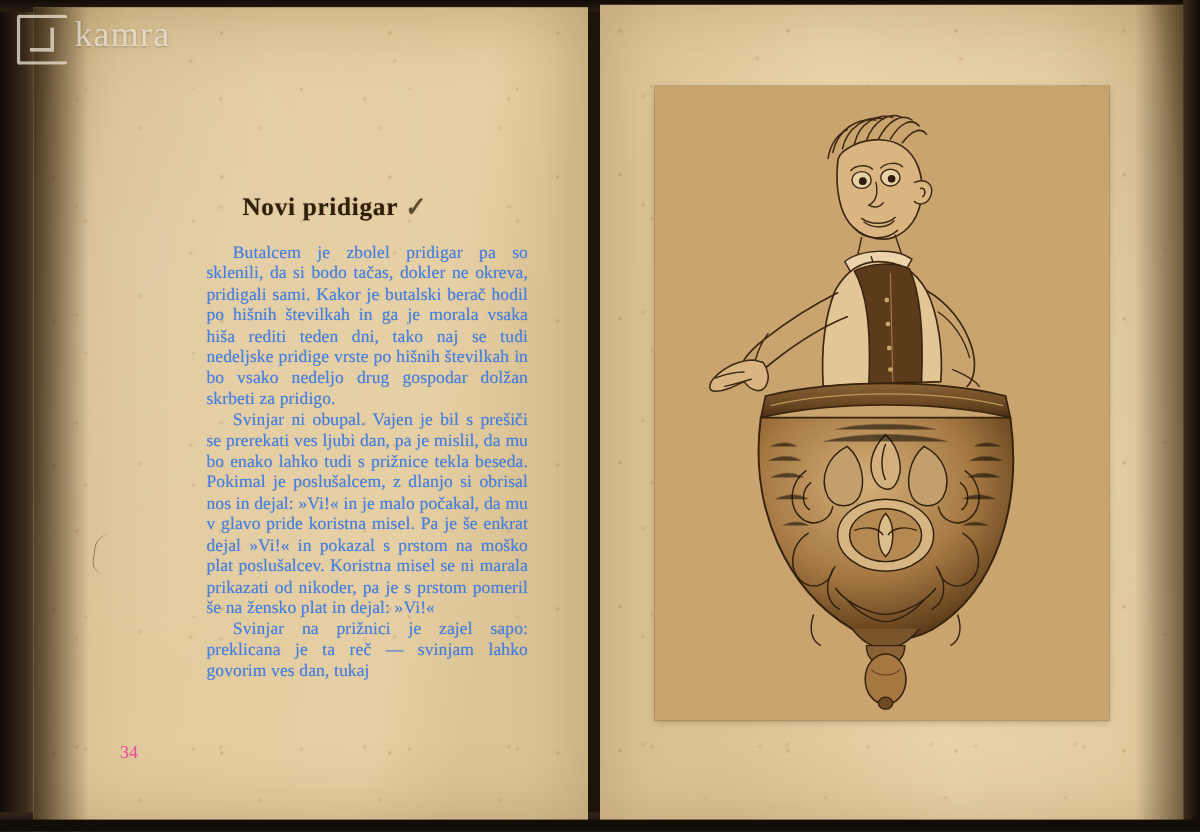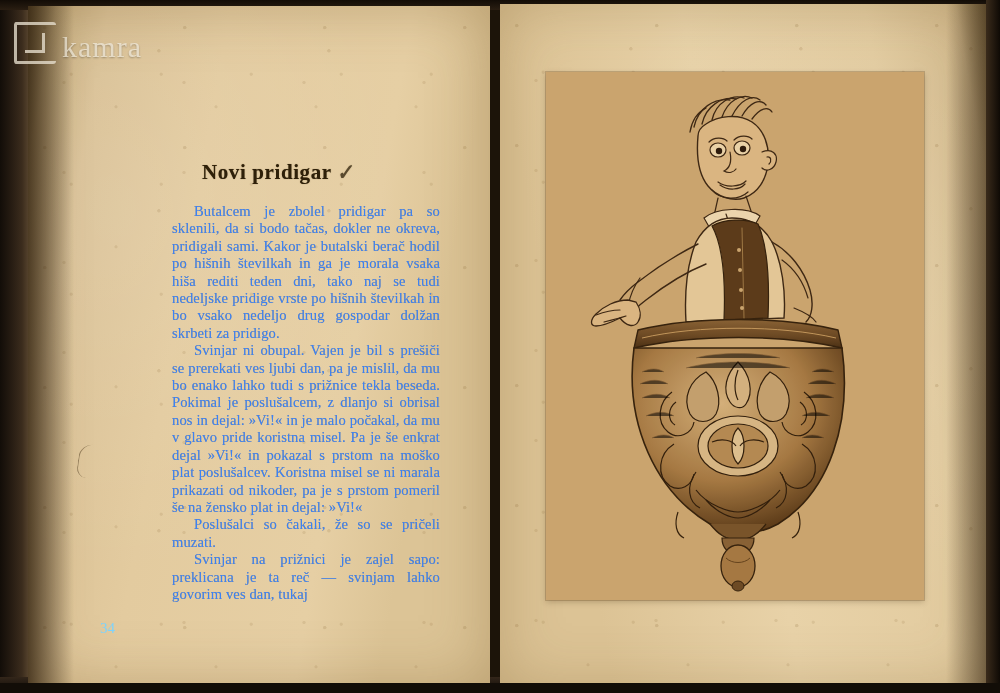--- a/index.html
+++ b/index.html
@@ -88,21 +88,21 @@
       radial-gradient(circle at 88% 72%, rgba(120,85,35,0.4) 0 1.1px, transparent 2px);
     background-size: 140px 120px, 90px 110px, 170px 160px, 120px 90px, 100px 140px;
   }
 
   
   .watermark {
     position: absolute;
     left: 14px; top: 12px;
     width: 160px; height: 52px;
     display: flex;
-    align-items: flex-end;
+    align-items: flex-start;
     gap: 6px;
     opacity: 0.78;
   }
   .wm-mark {
     width: 42px; height: 42px;
     border: 3px solid #e8e0cf;
     border-right: none;
     border-radius: 3px;
     position: relative;
     box-sizing: border-box;
@@ -156,21 +156,21 @@
     color: #3b82f6;
     font-family: "Liberation Serif", serif;
     letter-spacing: 0.1px;
     text-shadow: 0 0 0.6px rgba(70,50,20,0.35);
   }
   .folio {
     position: absolute;
     left: 100px;
     top: 620px;
     font-size: 15px;
-    color: #7dd3fc;
+    color: #ec4899;
     font-family: "Liberation Serif", serif;
   }
   .pencil-squiggle {
     position: absolute;
     left: 78px; top: 444px;
     width: 16px; height: 34px;
     border-left: 1.5px solid rgba(90,70,40,0.55);
     border-top-left-radius: 14px;
     border-bottom-left-radius: 10px;
     transform: rotate(8deg);
@@ -212,21 +212,20 @@
   <div class="page-right">
     <div class="speckle"></div>
   </div>
 
   <div class="textblock">
     <h1 class="chapter-title">
       <span>Novi pridigar</span><span class="pen-mark">✓</span>
     </h1>
     <p class="para">Butalcem je zbolel pridigar pa so sklenili, da si bodo tačas, dokler ne okreva, pridigali sami. Kakor je butalski berač hodil po hišnih številkah in ga je morala vsaka hiša rediti teden dni, tako naj se tudi nedeljske pridige vrste po hišnih številkah in bo vsako nedeljo drug gospodar dolžan skrbeti za pridigo.</p>
     <p class="para">Svinjar ni obupal. Vajen je bil s prešiči se prerekati ves ljubi dan, pa je mislil, da mu bo enako lahko tudi s prižnice tekla beseda. Pokimal je poslušalcem, z dlanjo si obrisal nos in dejal: »Vi!« in je malo počakal, da mu v glavo pride koristna misel. Pa je še enkrat dejal »Vi!« in pokazal s prstom na moško plat poslušalcev. Koristna misel se ni marala prikazati od nikoder, pa je s prstom pomeril še na žensko plat in dejal: »Vi!«</p>
-    <p class="para">Poslušalci so čakali, že so se pričeli muzati.</p>
     <p class="para">Svinjar na prižnici je zajel sapo: preklicana je ta reč — svinjam lahko govorim ves dan, tukaj</p>
   </div>
 
   <div class="pencil-squiggle"></div>
 
   <div class="folio">34</div>
 
   <div class="illus-wrap">
     <svg width="378" height="528" viewBox="0 0 378 528" xmlns="http://www.w3.org/2000/svg">
       <defs>

